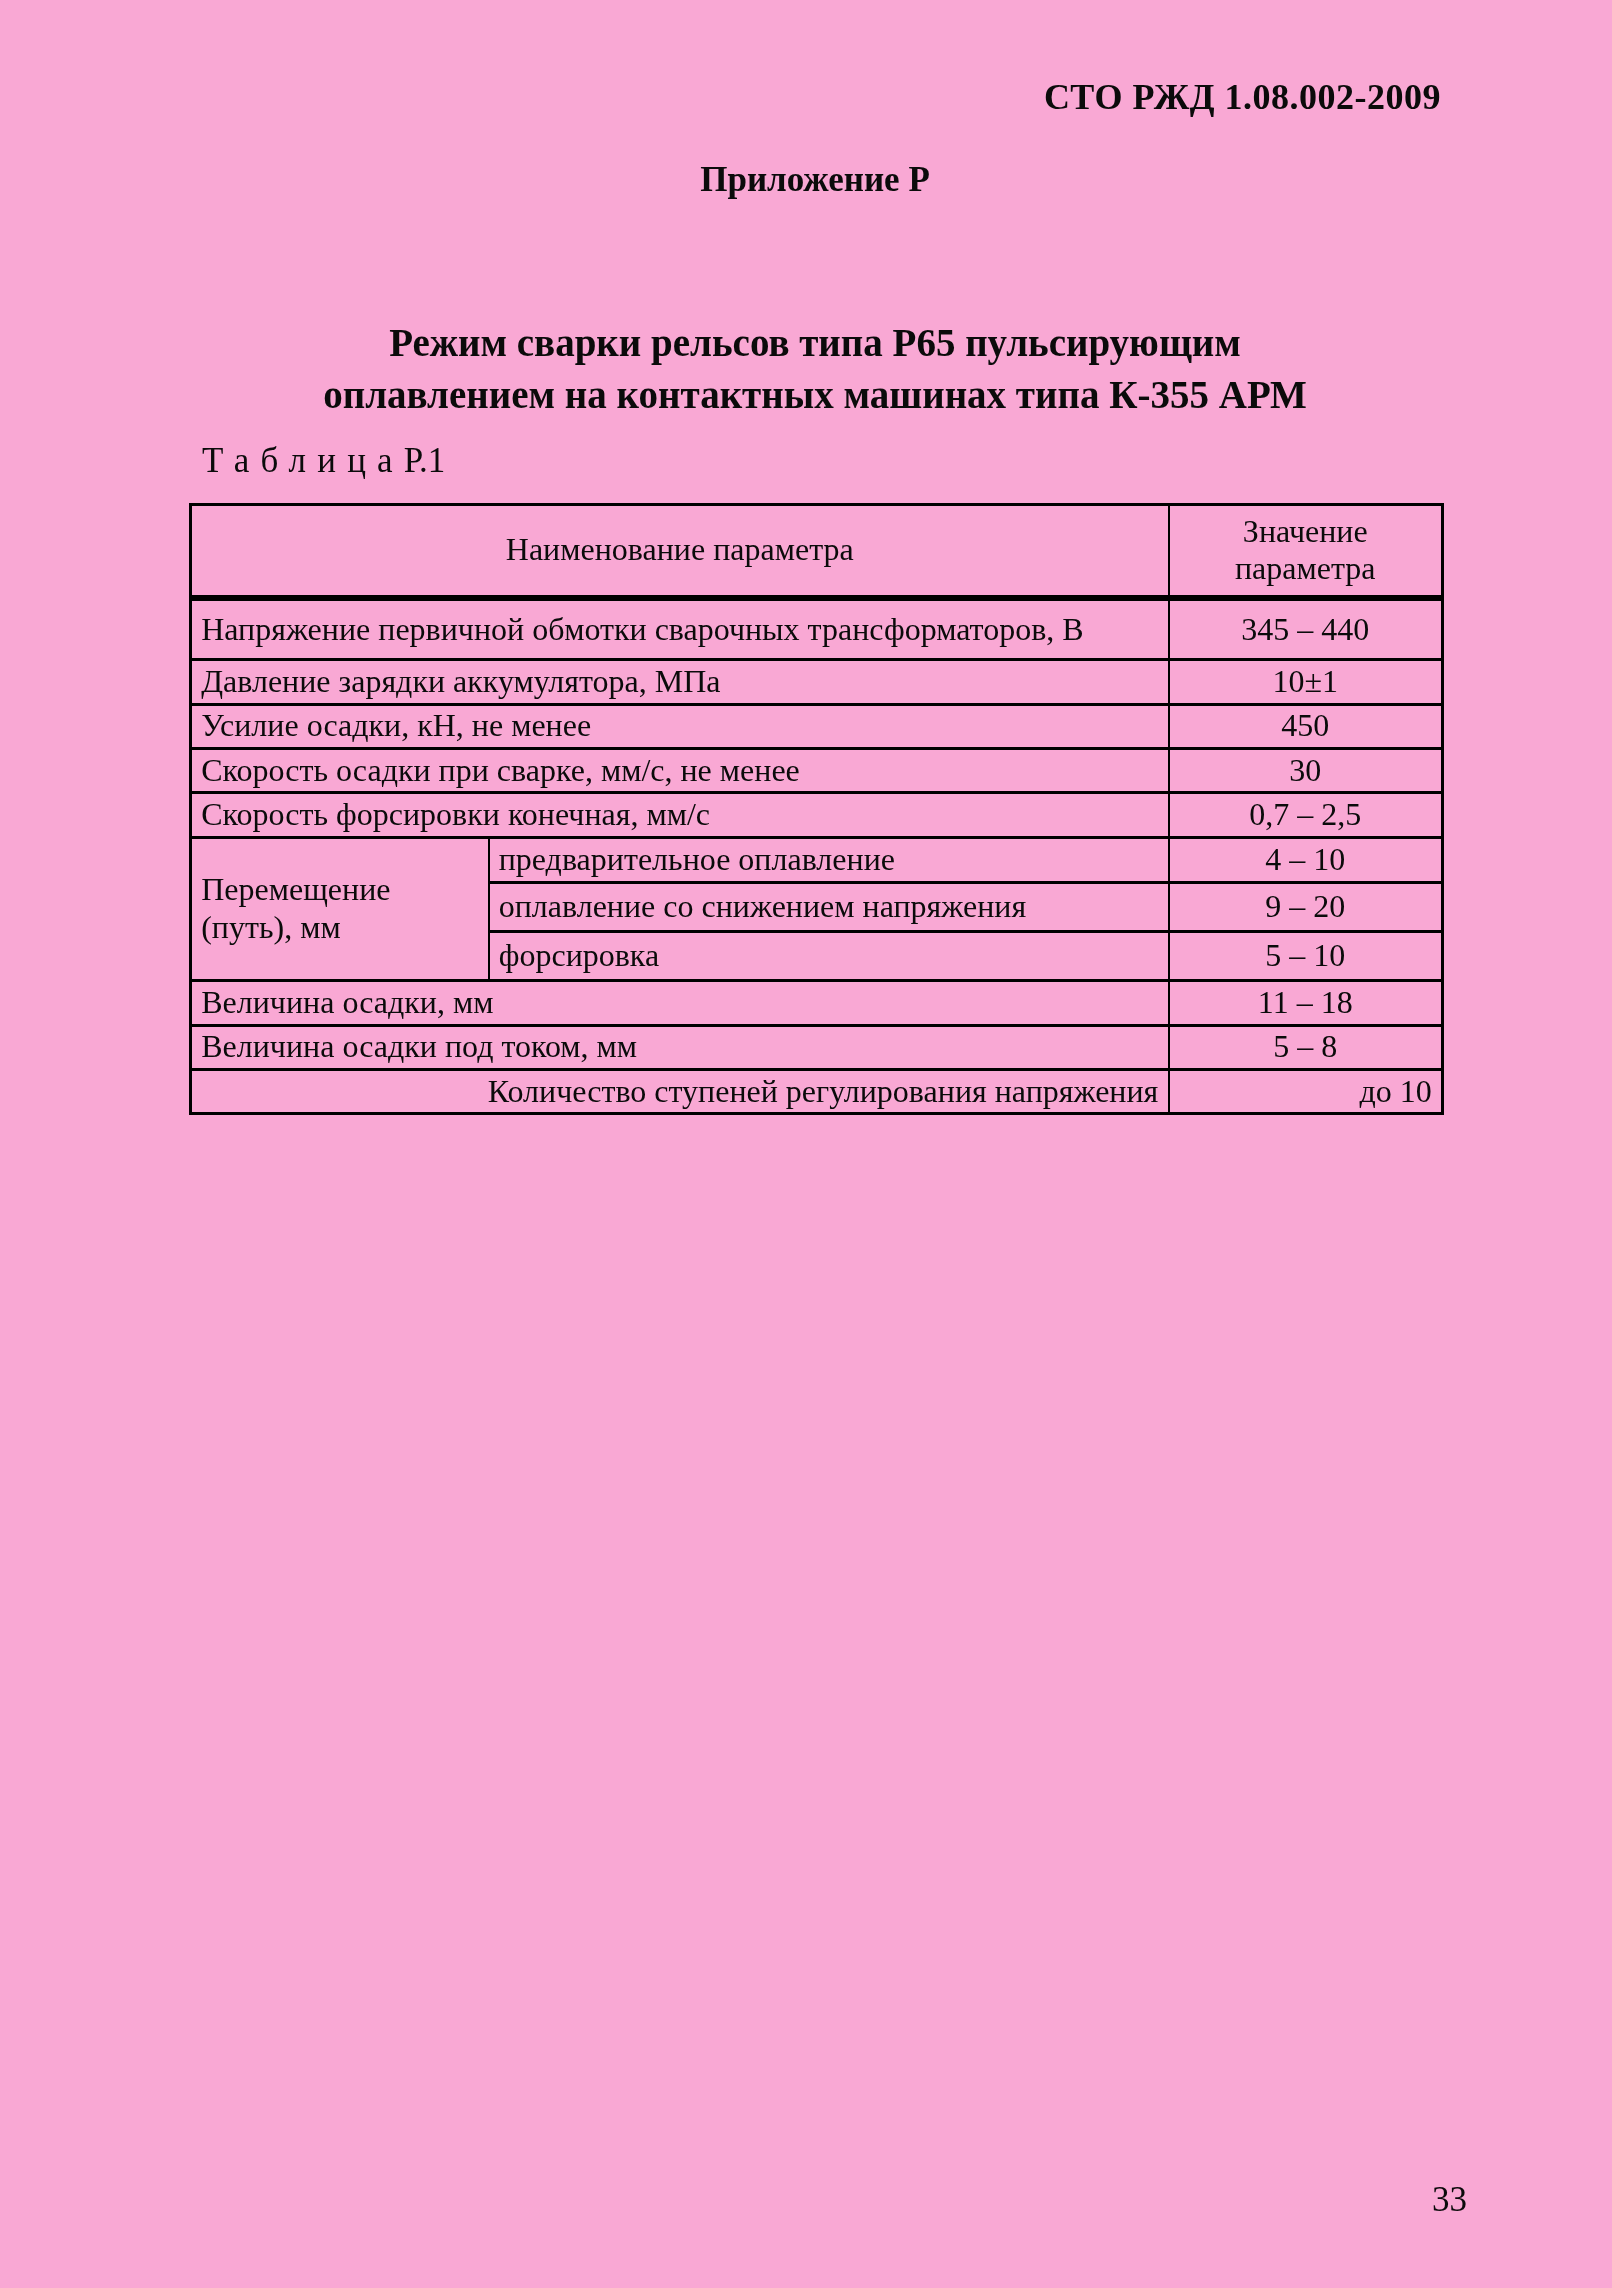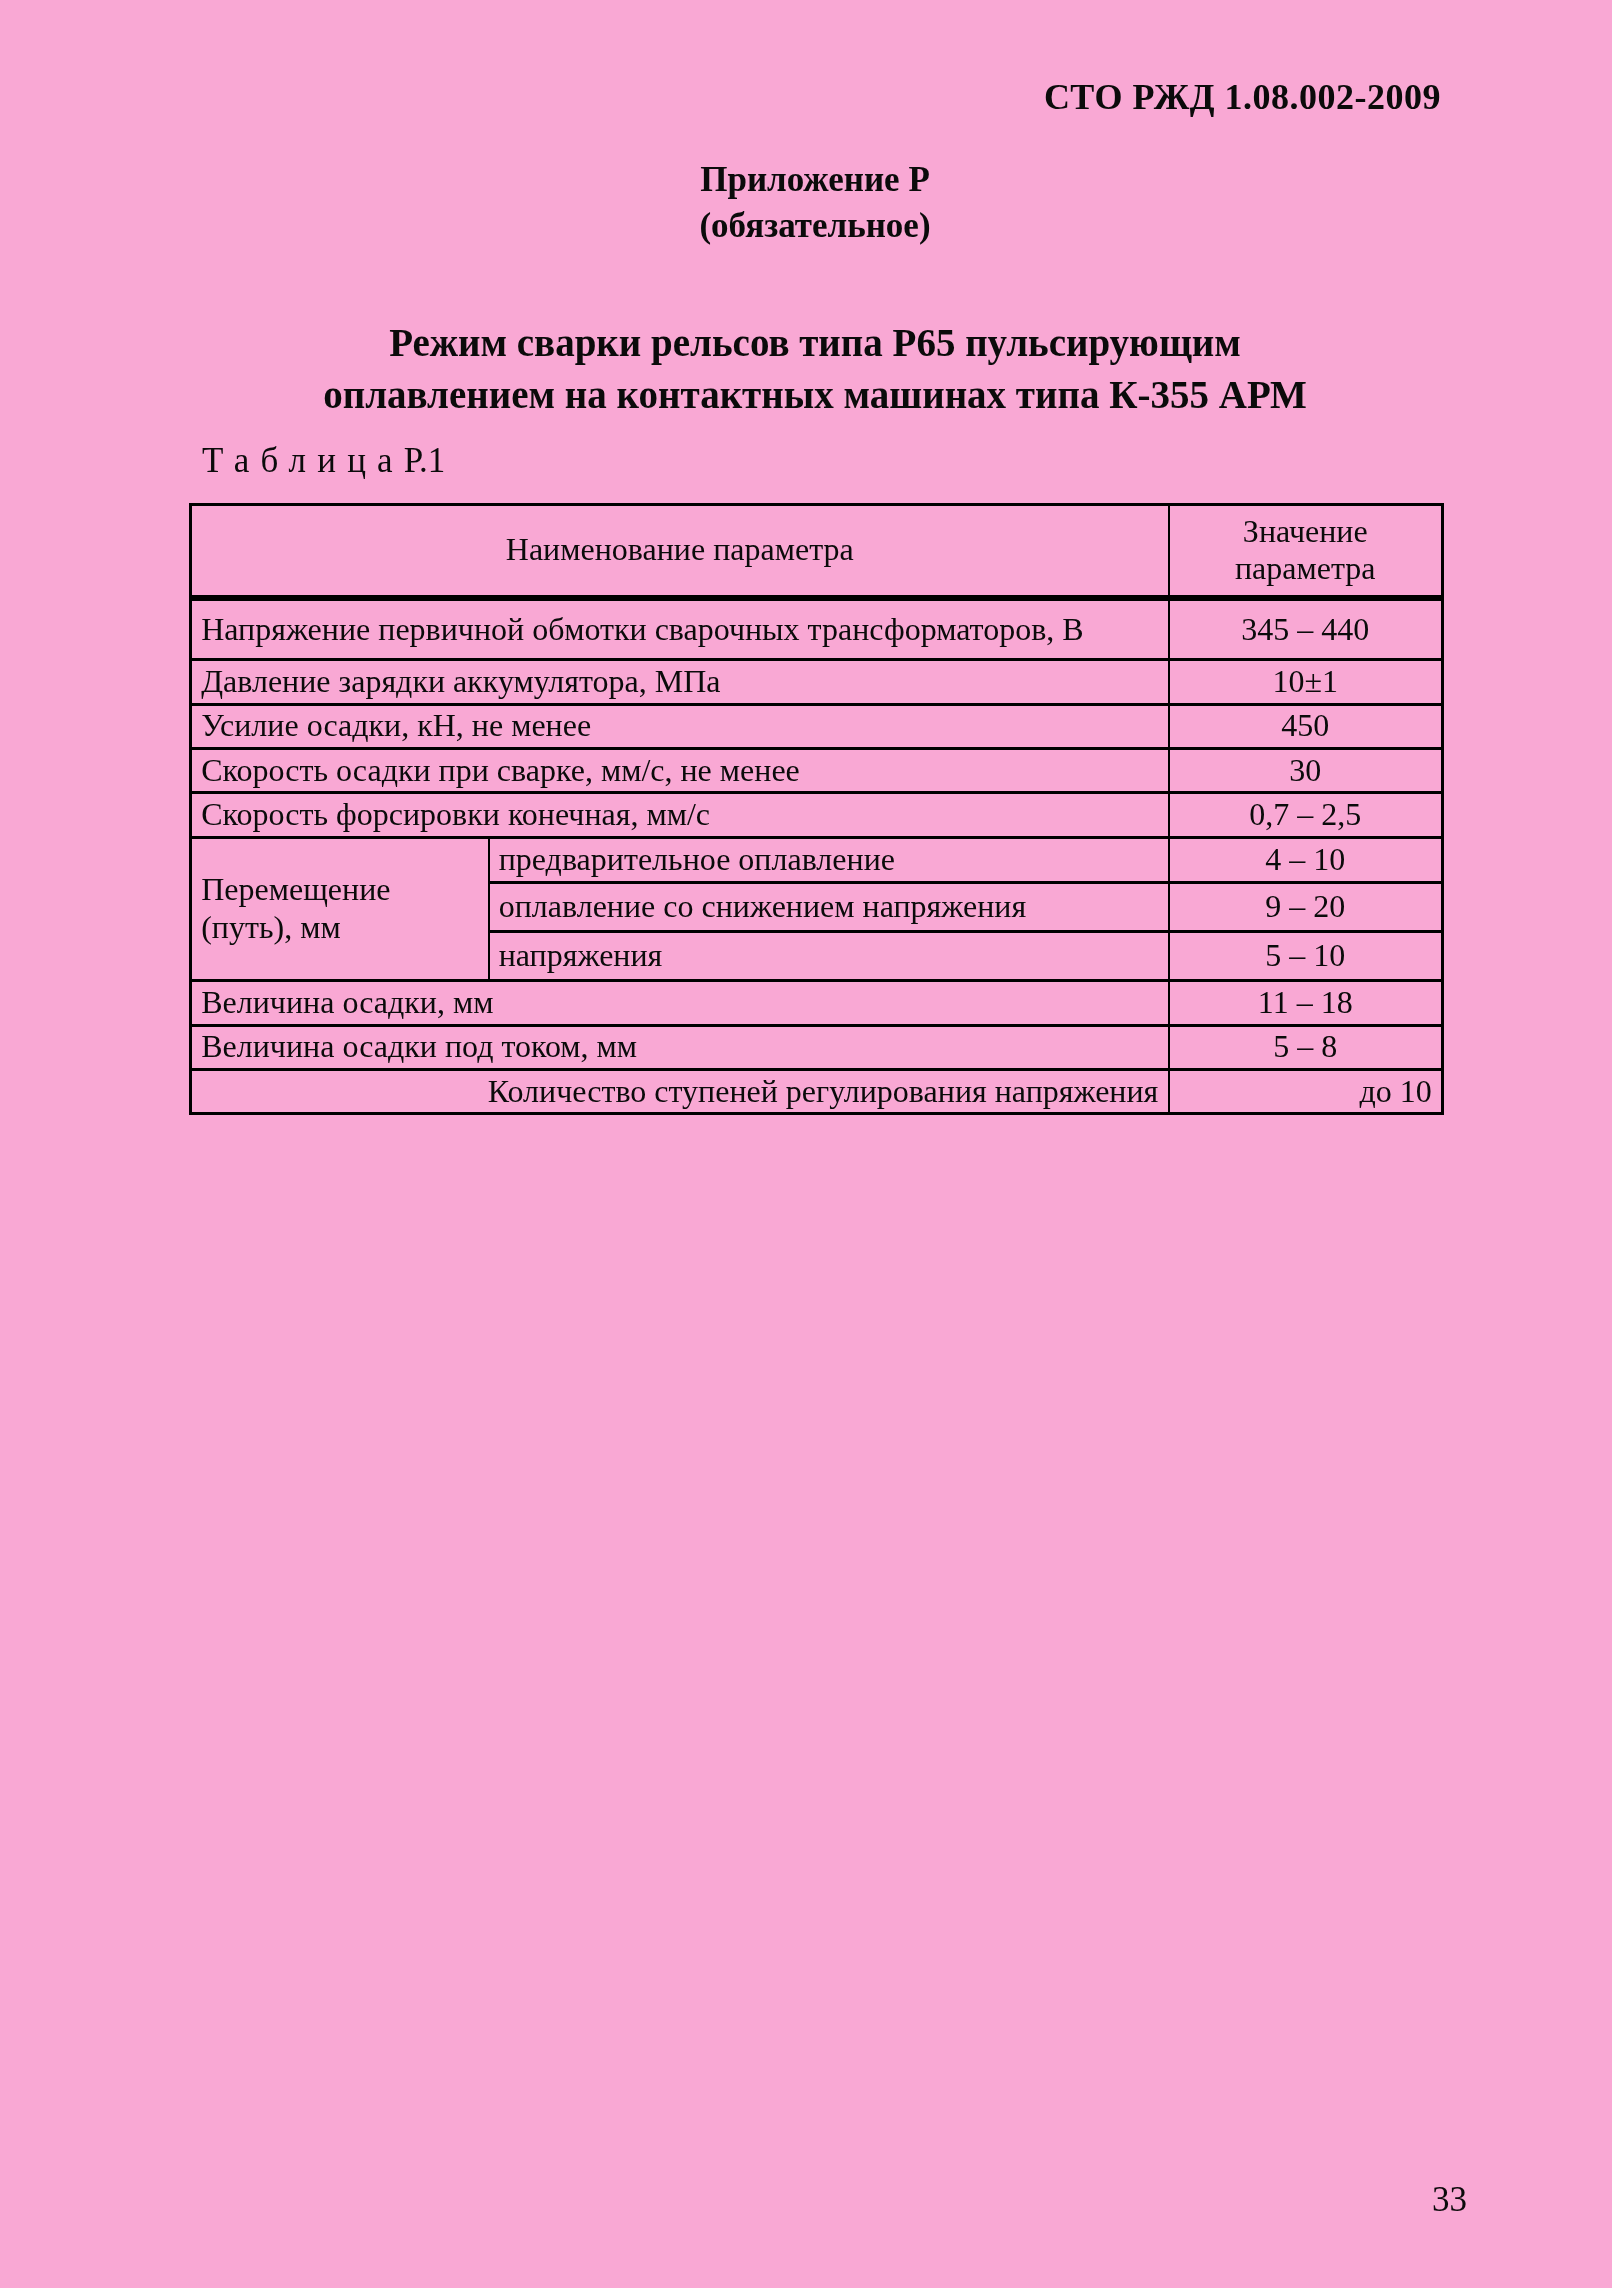--- a/index.html
+++ b/index.html
@@ -122,21 +122,20 @@
 </style>
 </head>
 <body>
 
 <div class="page">
 
   <div class="doc-code">СТО РЖД 1.08.002-2009</div>
 
   <div class="appendix">
     <div>Приложение Р</div>
-    <div>(обязательное)</div>
   </div>
 
   <div class="main-title">
     <div>Режим сварки рельсов типа Р65 пульсирующим</div>
     <div>оплавлением на контактных машинах типа К-355 АРМ</div>
   </div>
 
   <div class="table-label"><span class="spaced">Таблица</span><span>Р.1</span></div>
 
   <table class="params">
@@ -173,21 +172,21 @@
       <tr class="s1">
         <td class="group" rowspan="3">Перемещение (путь), мм</td>
         <td class="sub">предварительное оплавление</td>
         <td class="val">4 – 10</td>
       </tr>
       <tr class="s2">
         <td class="sub">оплавление со снижением напряжения</td>
         <td class="val">9 – 20</td>
       </tr>
       <tr class="s3">
-        <td class="sub">напряжения</td>
+        <td class="sub">форсировка</td>
         <td class="val">5 – 10</td>
       </tr>
       <tr class="b1">
         <td class="name" colspan="2">Величина осадки, мм</td>
         <td class="val">11 – 18</td>
       </tr>
       <tr class="b2">
         <td class="name" colspan="2">Величина осадки под током, мм</td>
         <td class="val">5 – 8</td>
       </tr>

